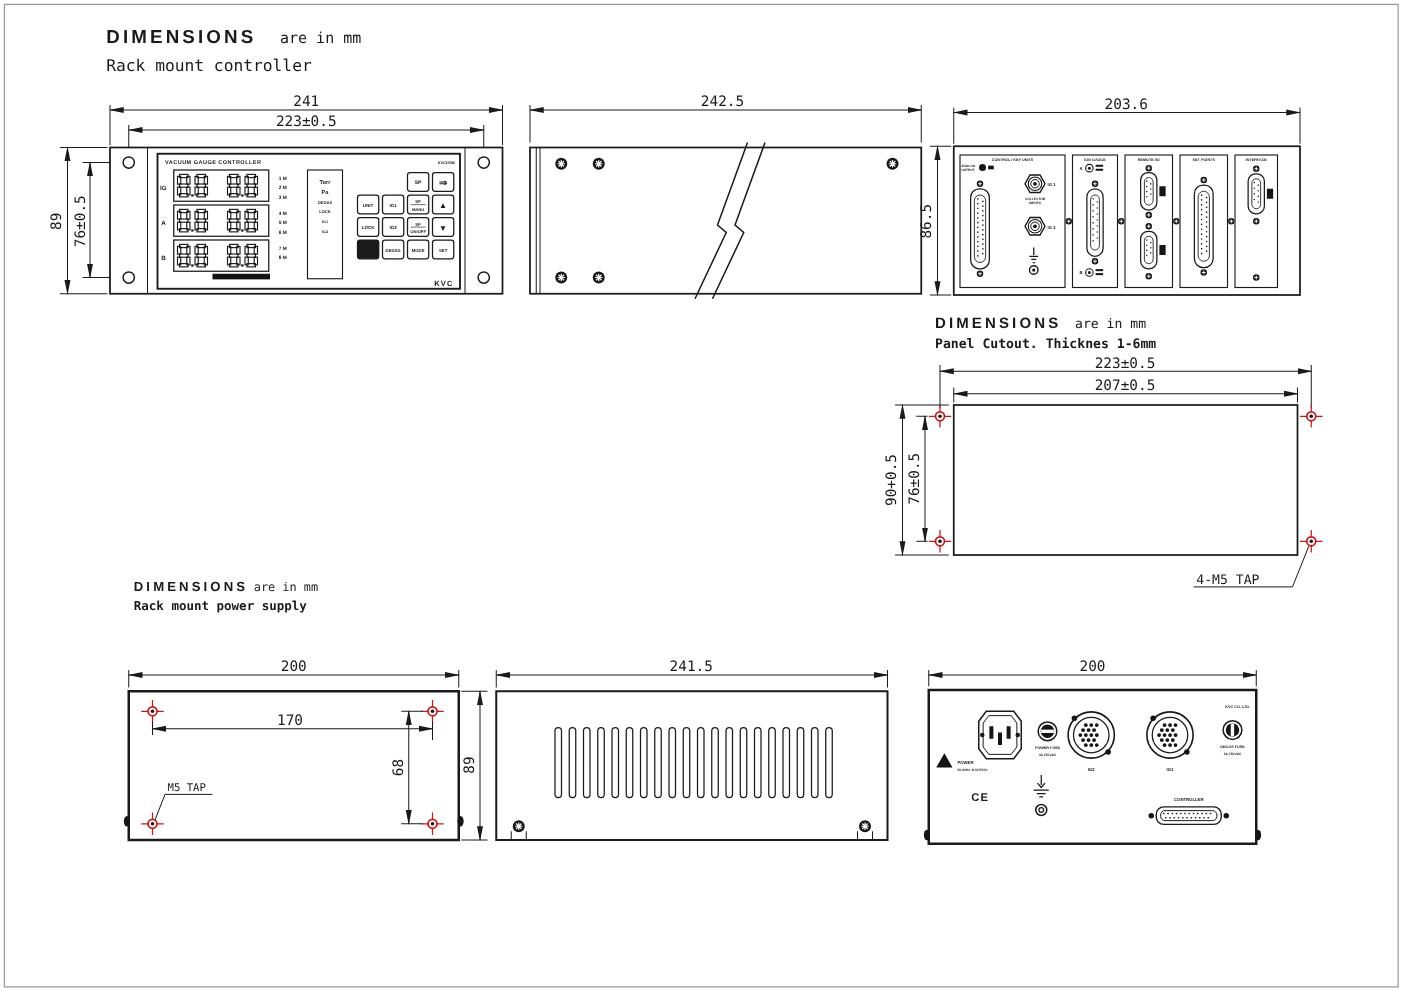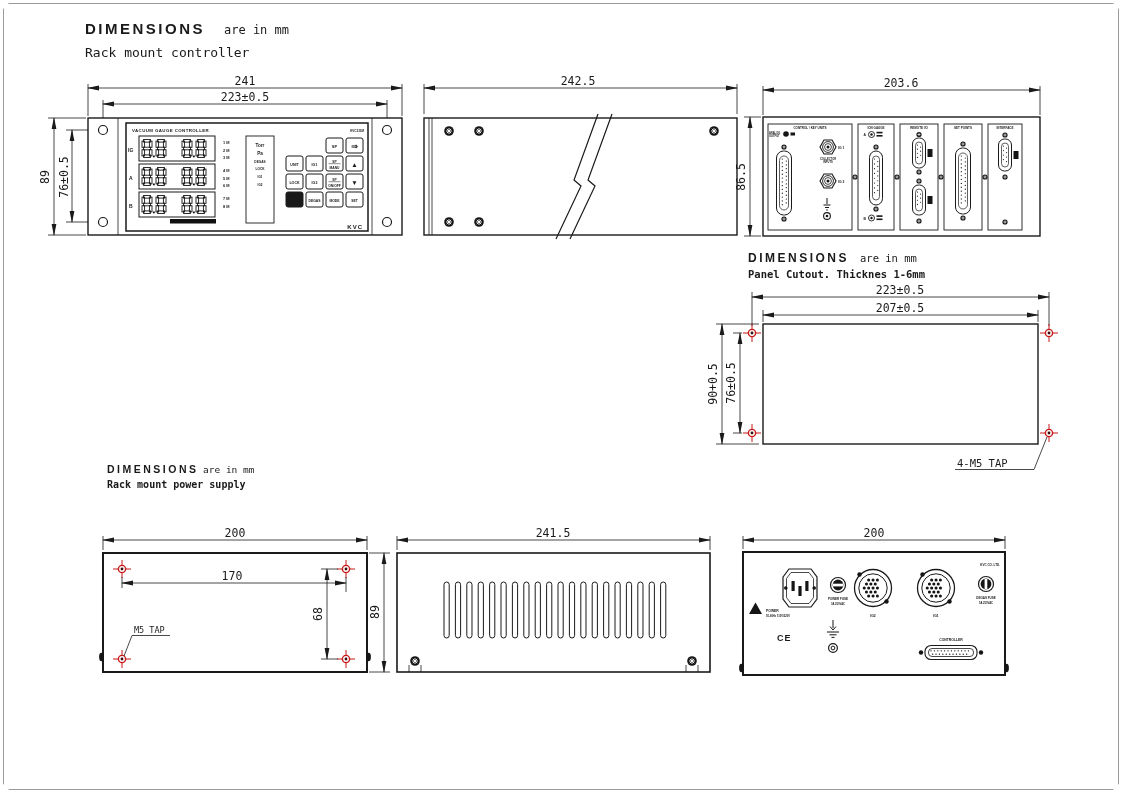--- a/index.html
+++ b/index.html
@@ -1,17 +1,17 @@
 <!DOCTYPE html>
 <html><head>
 <meta charset="utf-8">
 <style>
   html,body{margin:0;padding:0;background:#fff;}
   #page{position:relative;width:1122px;height:793px;background:#fff;overflow:hidden;
-        font-family:"Liberation Sans",sans-serif;border-radius:20px;}
+        font-family:"Liberation Sans",sans-serif;}
   svg{position:absolute;left:0;top:0;}
   text{fill:#1a1a1a;}
   .dim{font-family:"DejaVu Sans Mono",monospace;font-size:11.5px;}
   .dimsm{font-family:"DejaVu Sans Mono",monospace;font-size:8.5px;}
   .note{font-family:"DejaVu Sans Mono",monospace;font-size:10.5px;}
   .h-title{font-family:"Liberation Sans",sans-serif;font-weight:bold;letter-spacing:2.5px;}
   .h-units{font-family:"DejaVu Sans Mono",monospace;}
   .h-sub{font-family:"DejaVu Sans Mono",monospace;}
   .tiny{font-family:"Liberation Sans",sans-serif;font-weight:bold;}
   .ln{stroke:#1a1a1a;stroke-width:0.8;fill:none;}

